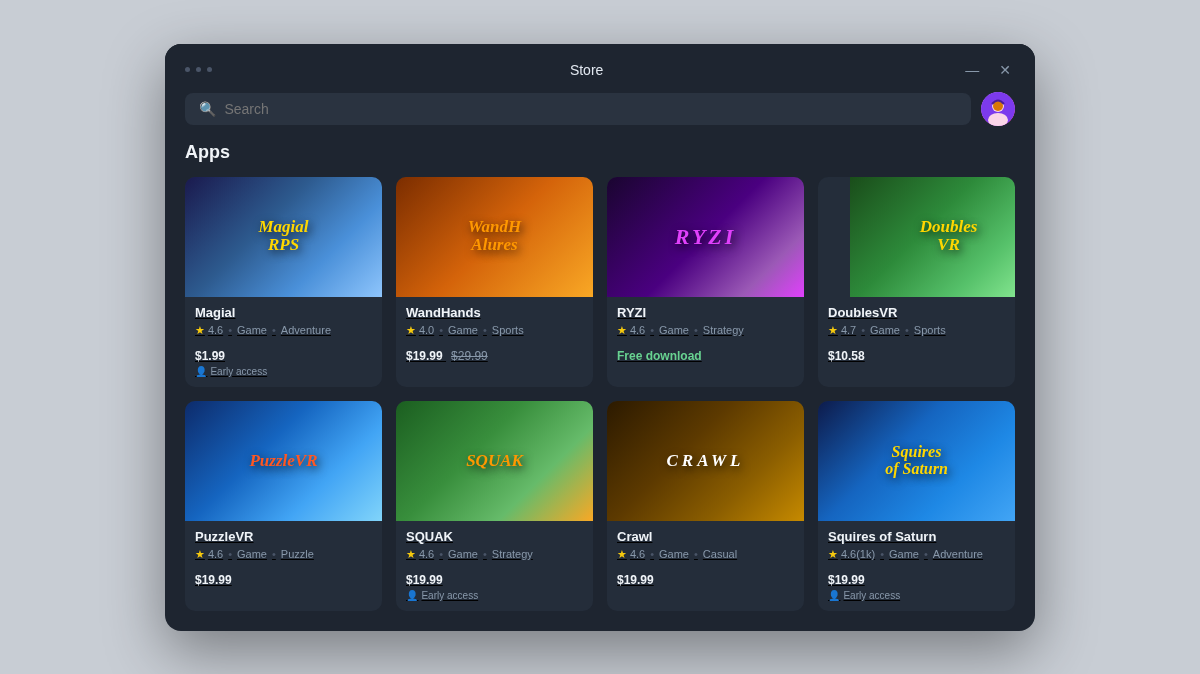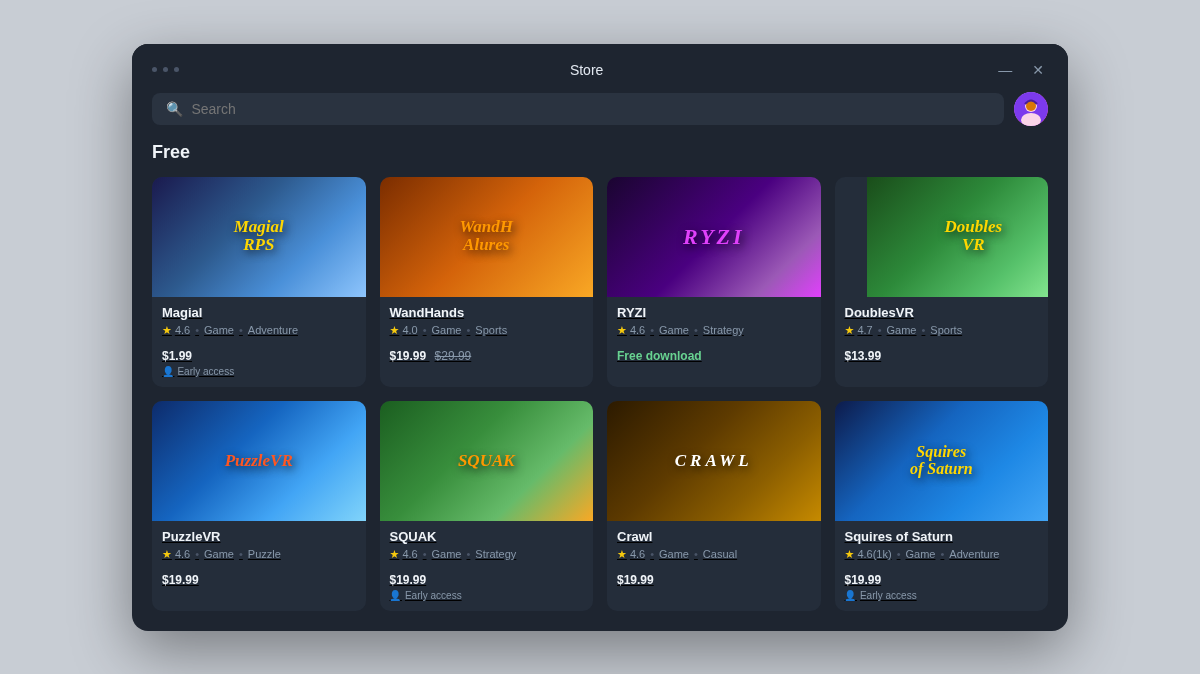--- a/index.html
+++ b/index.html
@@ -5,21 +5,21 @@
     * { box-sizing: border-box; margin: 0; padding: 0; }
     body {
       background: #c8cdd4;
       display: flex;
       align-items: center;
       justify-content: center;
       min-height: 100vh;
       font-family: -apple-system, BlinkMacSystemFont, 'Segoe UI', sans-serif;
     }
     .window {
-      width: 936px;
+      width: 870px;
       background: #1e2530;
       border-radius: 16px;
       overflow: hidden;
       box-shadow: 0 20px 60px rgba(0,0,0,0.4);
     }
     .titlebar {
       display: flex;
       align-items: center;
       justify-content: space-between;
       padding: 16px 20px 12px;
@@ -157,21 +157,21 @@
           <circle cx="17" cy="14" r="6" fill="#fbd5e8"></circle>
           <ellipse cx="17" cy="28" rx="10" ry="7" fill="#fbd5e8"></ellipse>
           <circle cx="17" cy="14" r="5" fill="#d97706"></circle>
           <path d="M11 12 Q17 5 23 12" stroke="#4a1d96" stroke-width="2" fill="none"></path>
         </svg>
       </div>
     </div>
   </div>
 
   <div class="content">
-    <div class="section-title">Free</div>
+    <div class="section-title">Apps</div>
 
     <div class="grid" id="apps-grid">
     <div class="card">
           <div class="card-img-placeholder thumb-magial" style="position: relative;">
             <div class="thumb-label" style="font-family: Georgia, serif; font-style: italic; font-weight: 900; font-size: 17px; letter-spacing: 0px; color: rgb(255, 215, 0);">Magial<br>RPS</div>
           </div>
           <div class="card-body">
             <div class="card-name">Magial</div>
             <div class="card-meta"><span class="star">★</span> 4.6 <span class="separator">•</span> Game <span class="separator">•</span> Adventure</div>
             <div class="card-price">$1.99</div>
@@ -198,21 +198,21 @@
             <div class="card-price free">Free download</div>
           </div>
         </div>
         <div class="card">
           <div class="card-img-placeholder thumb-doublesvr" style="position: relative;">
             <div class="thumb-label" style="font-family: Georgia, serif; font-style: italic; font-weight: 900; font-size: 17px; letter-spacing: 0px; color: rgb(255, 215, 0);">Doubles<br>VR</div>
           </div>
           <div class="card-body">
             <div class="card-name">DoublesVR</div>
             <div class="card-meta"><span class="star">★</span> 4.7 <span class="separator">•</span> Game <span class="separator">•</span> Sports</div>
-            <div class="card-price">$13.99</div>
+            <div class="card-price">$10.58</div>
           </div>
         </div>
         <div class="card">
           <div class="card-img-placeholder thumb-puzzlevr" style="position: relative;">
             <div class="thumb-label" style="font-family: Georgia, serif; font-style: italic; font-weight: 900; font-size: 17px; letter-spacing: 0px; color: rgb(255, 87, 34);">PuzzleVR</div>
           </div>
           <div class="card-body">
             <div class="card-name">PuzzleVR</div>
             <div class="card-meta"><span class="star">★</span> 4.6 <span class="separator">•</span> Game <span class="separator">•</span> Puzzle</div>
             <div class="card-price">$19.99</div>

